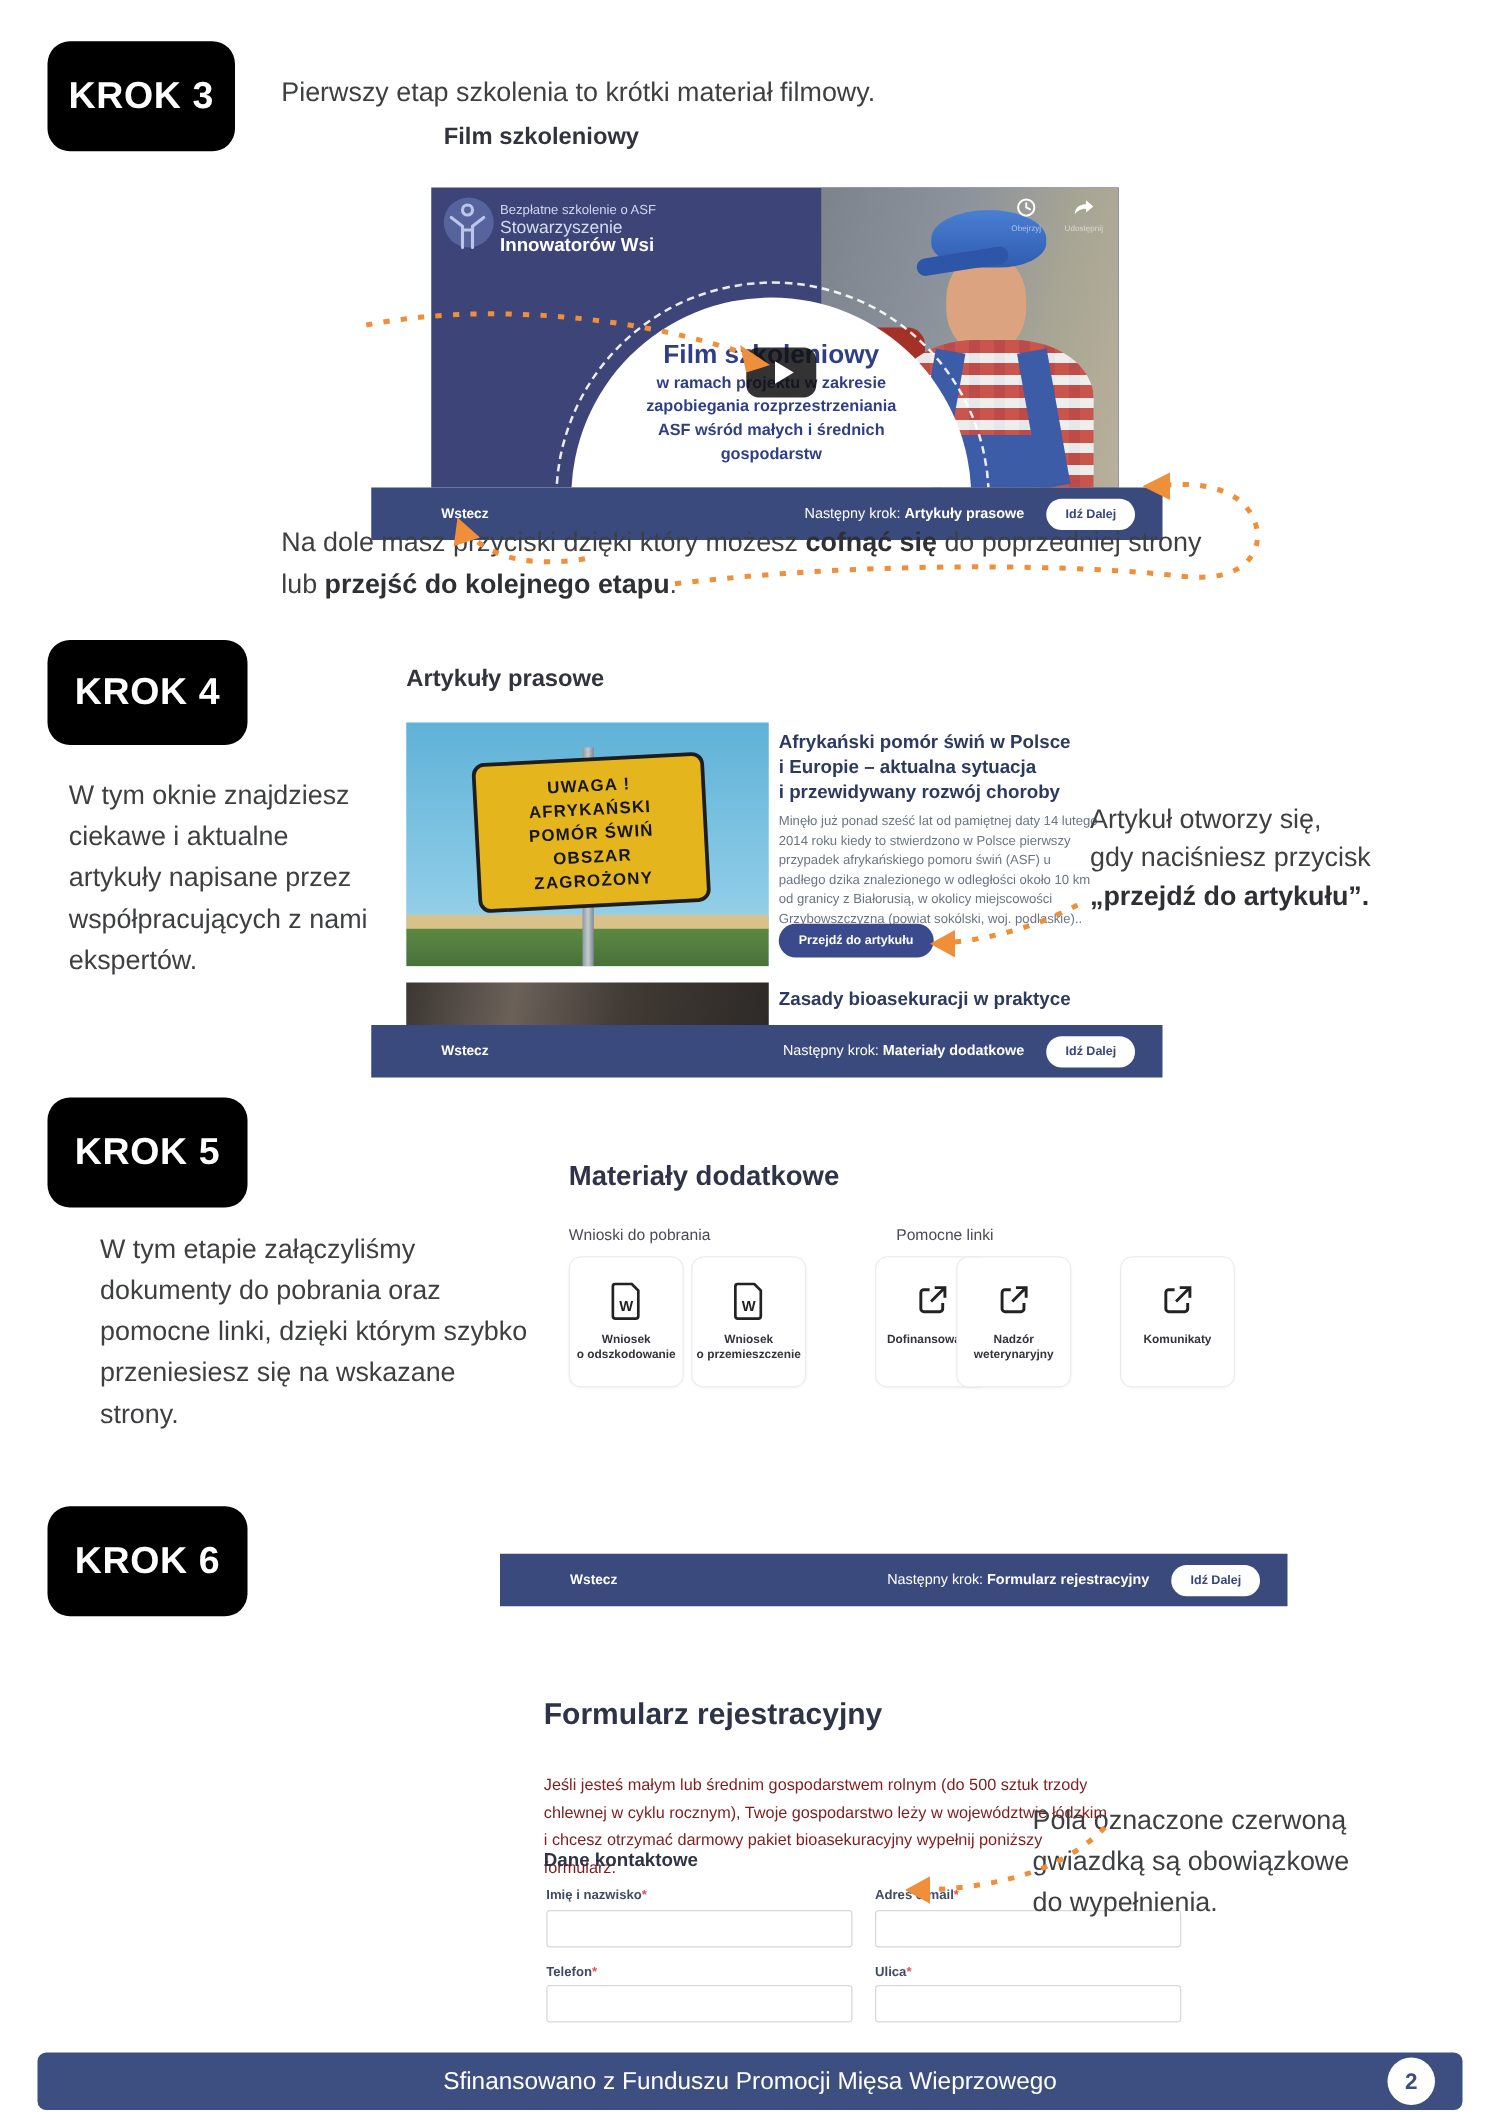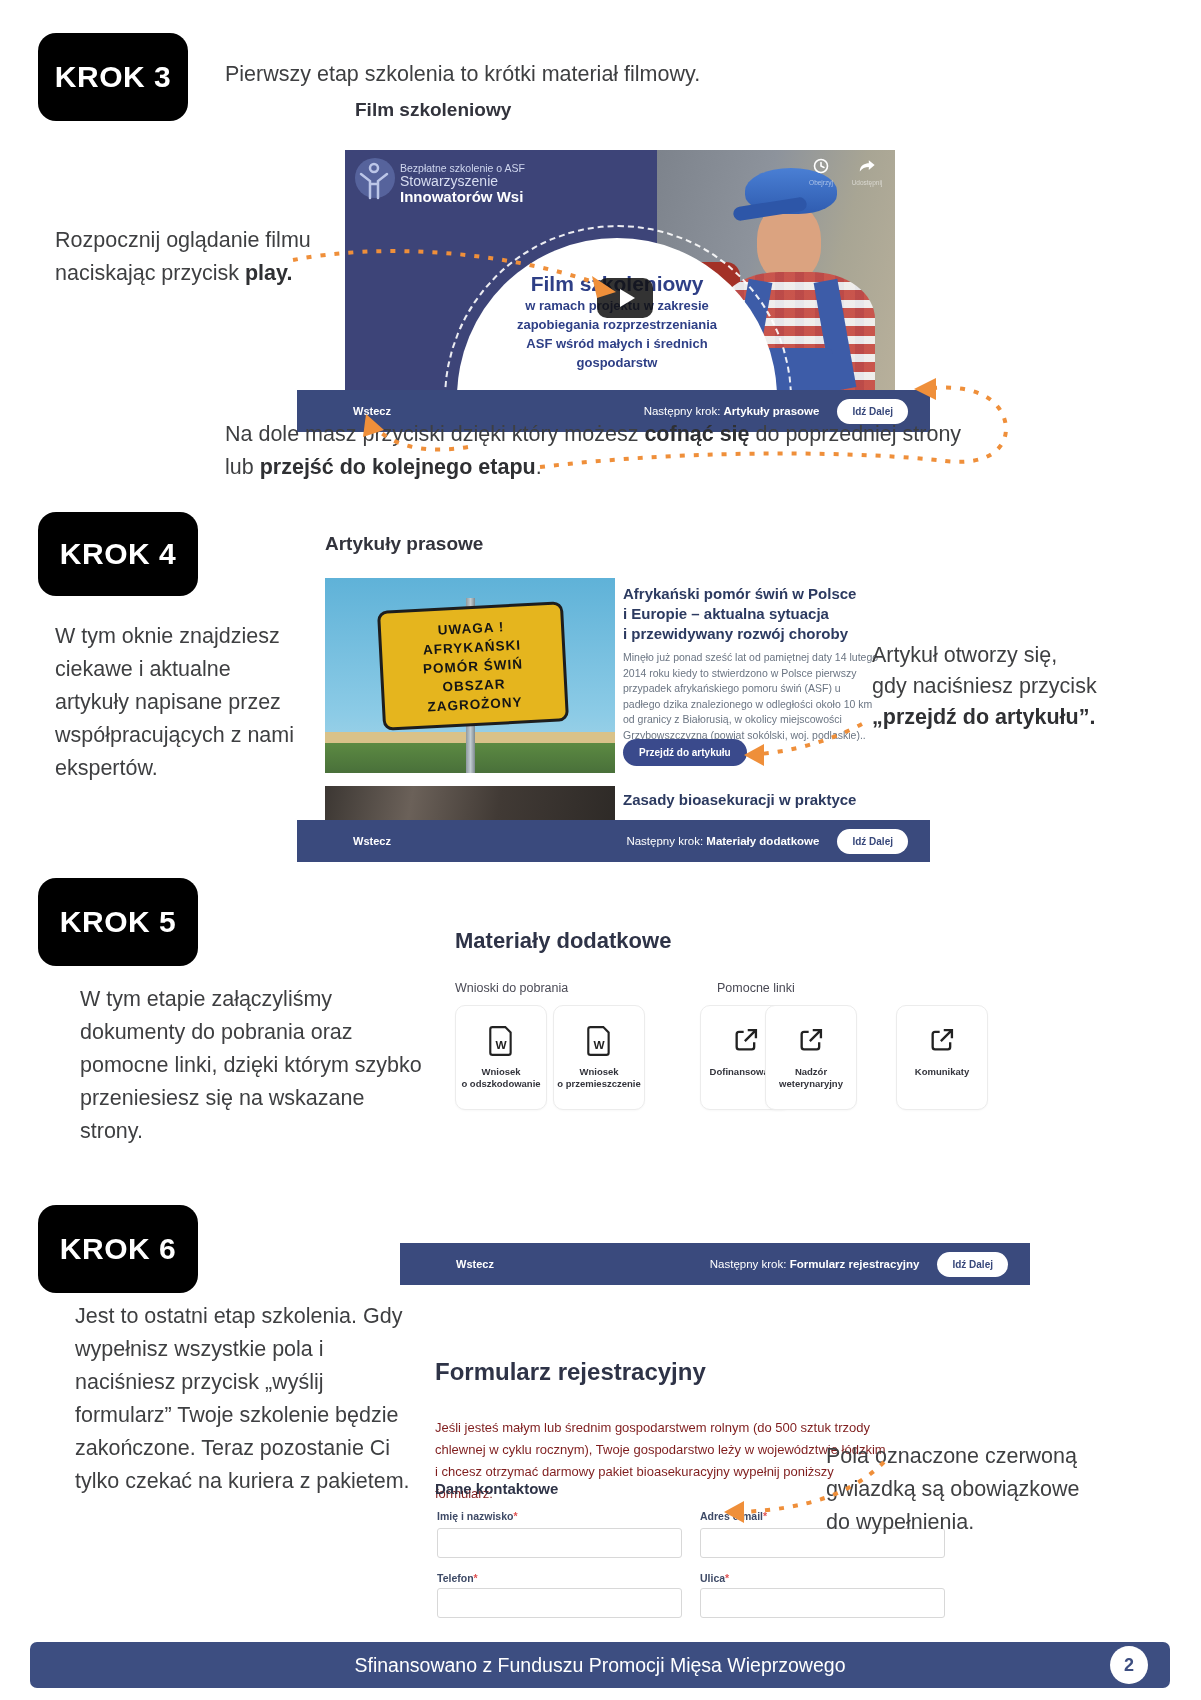--- a/index.html
+++ b/index.html
@@ -135,24 +135,20 @@
       <div class="lbl">Obejrzyj</div>
     </div>
     <div class="yt-ic" style="right:6px;">
       <svg width="18" height="16" viewBox="0 0 20 16">
         <path d="M2 14 C2 7 8 5 12 5 L12 1.5 L18.5 7 L12 12.5 L12 9 C8 9 4.5 10.5 2 14 Z" fill="#fff"></path>
       </svg>
       <div class="lbl">Udostępnij</div>
     </div>
   </div>
 
-  <div class="abs hint" style="left:55px;top:224px;width:280px;">
-    <span>Rozpocznij oglądanie filmu</span><br>
-    <span>naciskając przycisk </span><b>play.</b>
-  </div>
 
   <div class="abs navbar" style="left:297px;top:390px;width:633px;">
     <span class="nav-back">Wstecz</span>
     <span class="nav-right">
       <span class="nav-next"><span>Następny krok: </span><b>Artykuły prasowe</b></span>
       <span class="nav-pill">Idź Dalej</span>
     </span>
   </div>
 
   <div class="abs hint" style="left:225px;top:418px;width:780px;">
@@ -263,21 +259,20 @@
     <span class="nav-back">Wstecz</span>
     <span class="nav-right">
       <span class="nav-next"><span>Następny krok: </span><b>Formularz rejestracyjny</b></span>
       <span class="nav-pill">Idź Dalej</span>
     </span>
   </div>
 
   <div class="abs badge" style="left:38px;top:1205px;width:160px;height:88px;">
     <span>KROK 6</span>
   </div>
-  <div class="abs hint" style="left:75px;top:1300px;width:340px;">Jest to ostatni etap szkolenia. Gdy wypełnisz wszystkie pola i naciśniesz przycisk „wyślij formularz” Twoje szkolenie będzie zakończone. Teraz pozostanie Ci tylko czekać na kuriera z pakietem.</div>
 
   <div class="abs sec-h" style="left:435px;top:1358px;font-size:24px;color:#2e3347;">Formularz rejestracyjny</div>
   <div class="abs" style="left:435px;top:1417px;width:455px;font-size:13px;color:#7f1d1d;line-height:22px;">Jeśli jesteś małym lub średnim gospodarstwem rolnym (do 500 sztuk trzody chlewnej w cyklu rocznym), Twoje gospodarstwo leży w województwie łódzkim i chcesz otrzymać darmowy pakiet bioasekuracyjny wypełnij poniższy formularz:</div>
   <div class="abs" style="left:435px;top:1480px;font-size:15px;font-weight:700;color:#2e3347;">Dane kontaktowe</div>
 
   <div class="abs form-lbl" style="left:437px;top:1510px;"><span>Imię i nazwisko</span><span class="req">*</span></div>
   <div class="abs form-lbl" style="left:700px;top:1510px;"><span>Adres e-mail</span><span class="req">*</span></div>
   <input class="f" style="left: 437px; top: 1528px;">
   <input class="f" style="left: 700px; top: 1528px;">
   <div class="abs form-lbl" style="left:437px;top:1572px;"><span>Telefon</span><span class="req">*</span></div>

